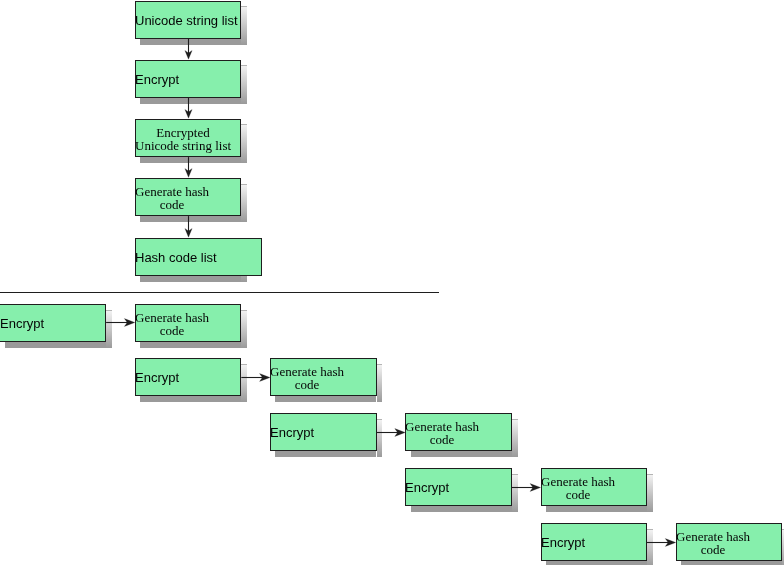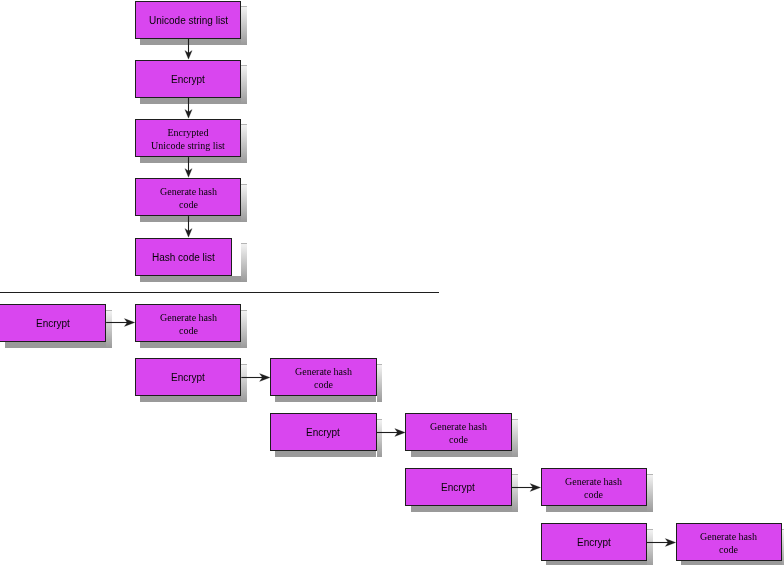--- a/index.html
+++ b/index.html
@@ -1,24 +1,24 @@
 <!DOCTYPE html>
 <html><head>
 <meta charset="utf-8">
 <title>Encryption and hash code generation flowchart</title>
 <style>
   html,body{margin:0;padding:0;background:#ffffff;}
   body{width:784px;height:565px;overflow:hidden;
        font-family:"Liberation Sans",sans-serif;
        -webkit-font-smoothing:antialiased;}
   #stage{position:relative;width:784px;height:565px;background:#ffffff;}
-  .node{position:absolute;box-sizing:border-box;background:#d946ef;
-        display:flex;align-items:center;justify-content:center;
+  .node{position:absolute;box-sizing:border-box;background:#86efac;
+        display:flex;align-items:center;justify-content:flex-start;
         text-align:center;color:#050505;
-        font-size:10px;line-height:13px;}
+        font-size:13px;line-height:13px;}
   .node .nb{position:absolute;left:0;top:0;right:0;bottom:0;
             border:1.2px solid #1e1e1e;pointer-events:none;}
   .node .lbl{position:relative;z-index:2;white-space:pre;will-change:transform;}
   .node .lbl.two{top:0.7px;font-family:Liberation Serif, serif;}
   .shadow{position:absolute;}
   svg.edges{position:absolute;left:0;top:0;width:784px;height:565px;overflow:visible;z-index:5;pointer-events:none;}
 </style>
 </head>
 <body>
 
@@ -103,21 +103,21 @@
     <div class="node" style="left: 134.8px; top: 119px; width: 106.5px; height: 38px;">
       <div class="nb" style="border-color: rgb(30, 30, 30);"></div>
       <span class="lbl two">Encrypted
 Unicode string list</span>
     </div>
     <div class="node" style="left: 134.8px; top: 178.1px; width: 106.5px; height: 38px;">
       <div class="nb" style="border-color: rgb(30, 30, 30);"></div>
       <span class="lbl two">Generate hash
 code</span>
     </div>
-    <div class="node" style="left: 134.8px; top: 238px; width: 97px; height: 38px;">
+    <div class="node" style="left: 134.8px; top: 238px; width: 127px; height: 38px;">
       <div class="nb" style="border-color: rgb(30, 30, 30);"></div>
       <span class="lbl">Hash code list</span>
     </div>
     <div class="node" style="left: -0.4px; top: 304.1px; width: 106.5px; height: 38px;">
       <div class="nb" style="border-color: rgb(30, 30, 30); border-left-width: 0px;"></div>
       <span class="lbl">Encrypt</span>
     </div>
     <div class="node" style="left: 134.8px; top: 304.1px; width: 106.5px; height: 38px;">
       <div class="nb" style="border-color: rgb(30, 30, 30);"></div>
       <span class="lbl two">Generate hash

